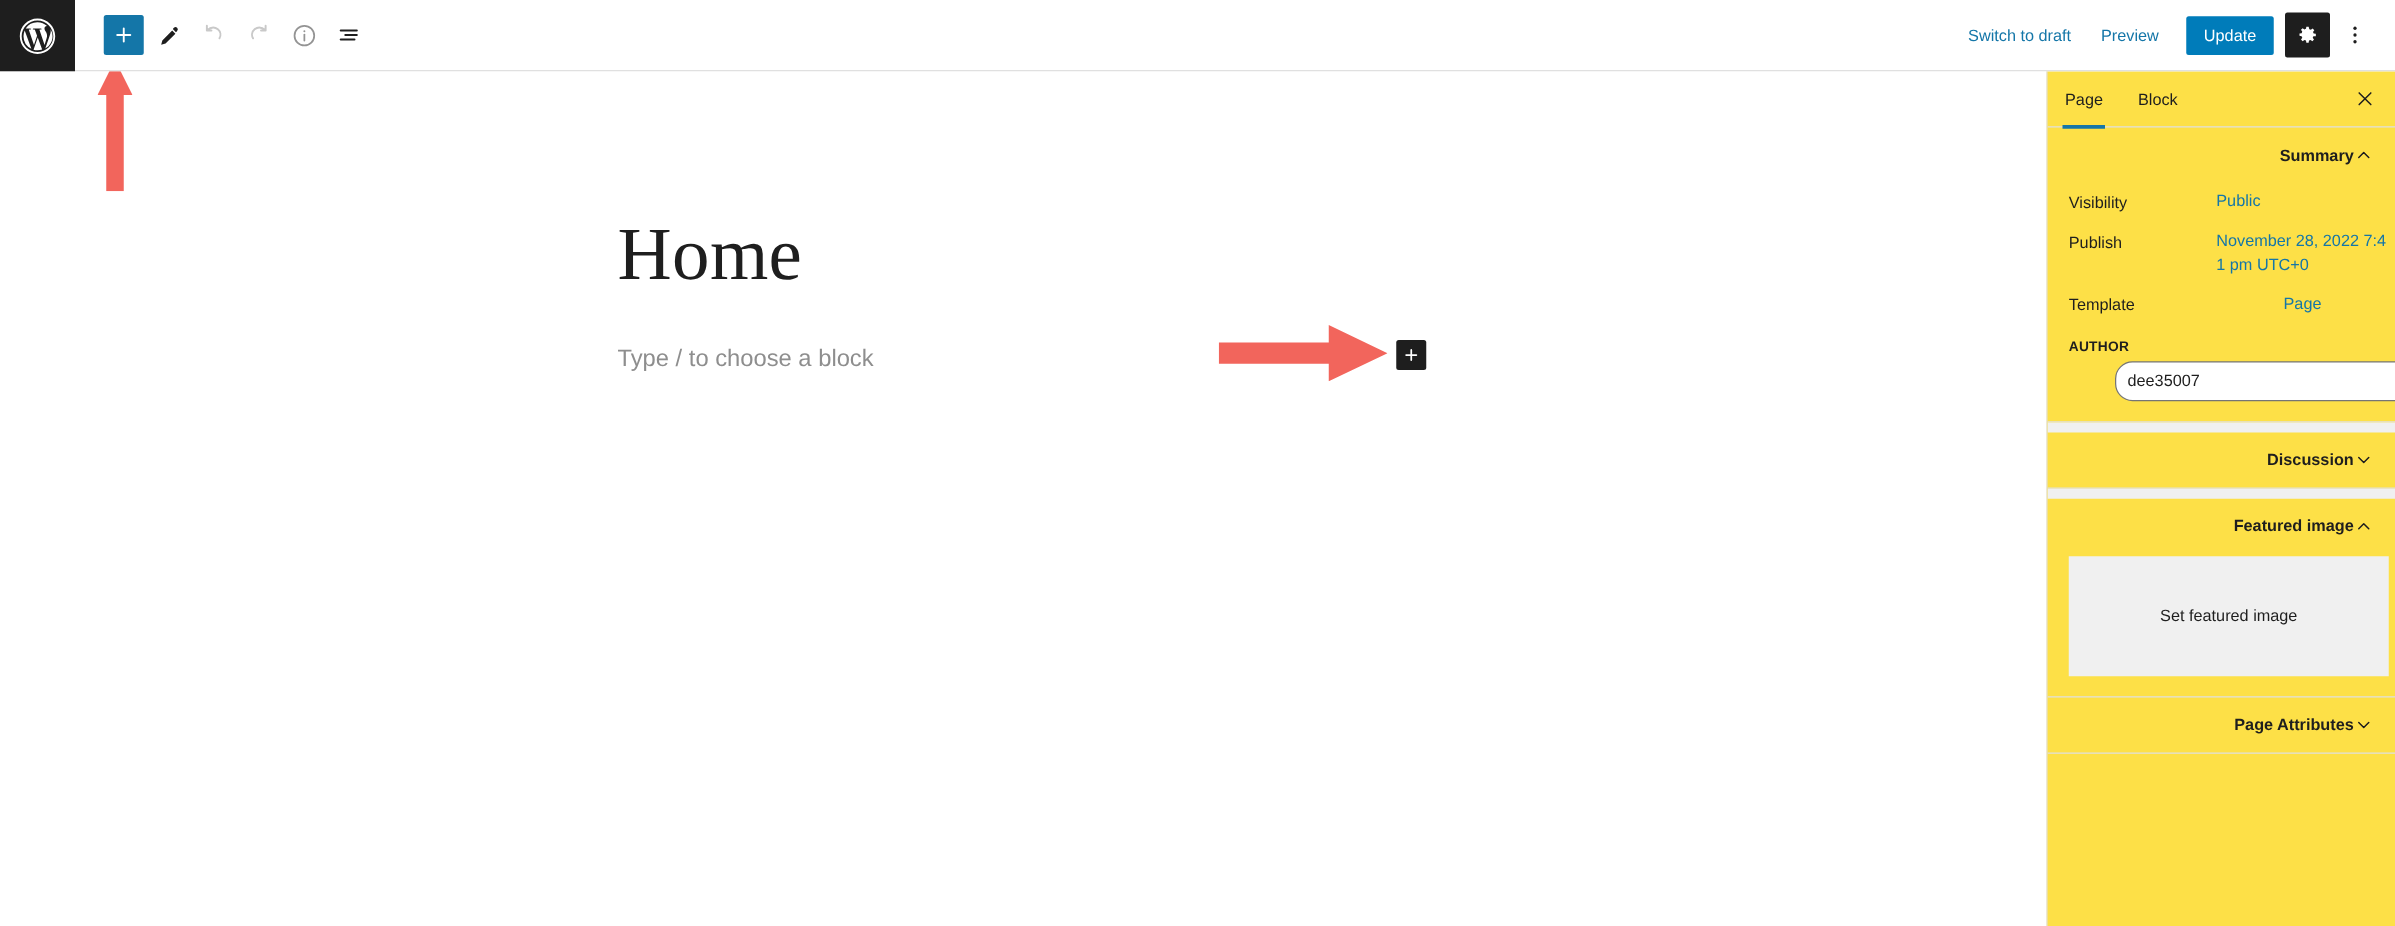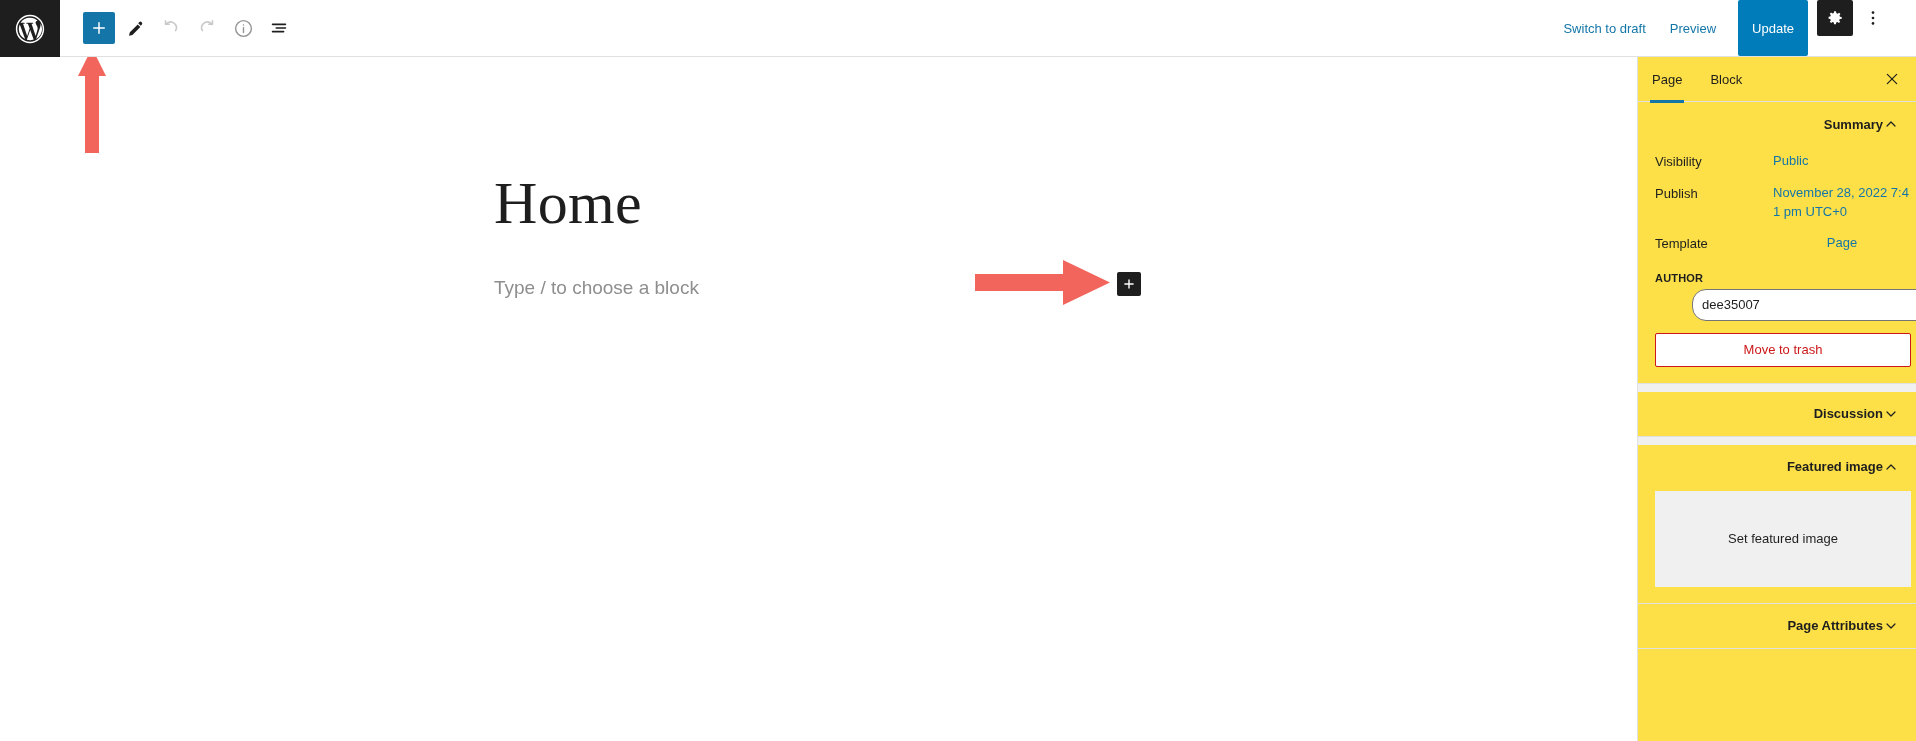--- a/index.html
+++ b/index.html
@@ -39,22 +39,22 @@
   }
   .tool-btn.primary {
     background: #1476a8; color: #ffffff;
     width: 32px; height: 32px; border-radius: 2px;
   }
   .tool-btn.disabled { color: #c9c9c9; cursor: default; }
 
   .header-spacer { flex: 1 1 auto; }
 
   .header-right {
-    display: flex; 
-    gap: 0px; padding-right: 25px;
+    display: flex; align-items: center;
+    gap: 0px; padding-right: 14px;
   }
   .link-btn {
     background: transparent; border: none;
     color: #1476a8; font-size: 13px;
     padding: 6px 12px; cursor: pointer;
     font-family: "Liberation Sans", sans-serif;
     white-space: nowrap;
   }
   .update-btn {
     background: #007cba; color: #ffffff;
@@ -341,21 +341,20 @@
         <div class="field-label">AUTHOR</div>
         <div class="select-box">
           <span>dee35007</span>
           <span>
             <svg width="14" height="14" viewBox="0 0 24 24" fill="none" stroke="#1e1e1e" stroke-width="1.8" stroke-linecap="round" stroke-linejoin="round">
                 <polyline points="6 9 12 15 18 9"></polyline>
               </svg>
           </span>
         </div>
 
-        <button class="trash-btn">Move to trash</button>
       </div>
     </div>
 
     <div class="panel gap-above">
       <div class="panel-head">
         <span class="panel-title">Discussion</span>
         <span class="chev">
           <svg width="16" height="16" viewBox="0 0 24 24" fill="none" stroke="#1e1e1e" stroke-width="1.8" stroke-linecap="round" stroke-linejoin="round">
               <polyline points="6 9 12 15 18 9"></polyline>
             </svg>

